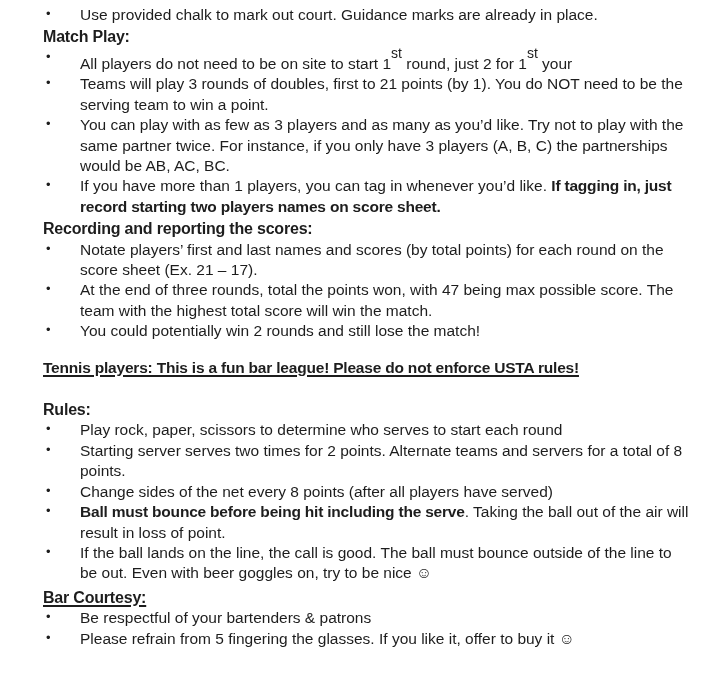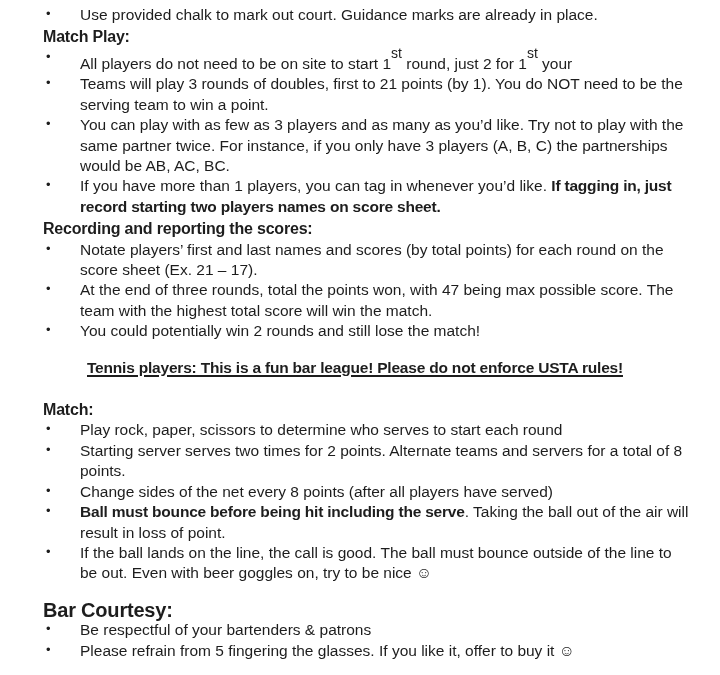--- a/index.html
+++ b/index.html
@@ -42,27 +42,27 @@
   }
   .block-callout {
     margin-top: 16px;
     margin-bottom: 22px;
     font-weight: bold;
     font-size: 15.5px;
     letter-spacing: -0.2px;
     text-decoration: underline;
     text-decoration-thickness: 1.5px;
     text-underline-offset: 2px;
-    margin-left: 44px;
   }
   .block-heading-underline {
-    margin-top: 16px;
+    margin-top: 4px;
     font-weight: bold;
-    font-size: 20px;
+    font-size: 16px;
     letter-spacing: -0.1px;
+    text-decoration: underline;
     text-decoration-thickness: 1.5px;
     text-underline-offset: 2px;
   }
   .seg-bold { font-weight: bold; letter-spacing: -0.2px; }
   .seg-sup {
     font-size: 14px;
     position: relative;
     top: -4.5px;
   }
 </style>
@@ -75,21 +75,21 @@
       <div class="block-heading"><span class="seg-bold">Match Play:</span></div>
       <div class="bullet-item"><span class="bullet-glyph">•</span><span class="bullet-text"><span>All players do not need to be on site to start 1</span><sup class="seg-sup">st</sup><span> round, just 2 for 1</span><sup class="seg-sup">st</sup><span> your</span></span></div>
       <div class="bullet-item"><span class="bullet-glyph">•</span><span class="bullet-text"><span>Teams will play 3 rounds of doubles, first to 21 points (by 1). You do NOT need to be the serving team to win a point.</span></span></div>
       <div class="bullet-item"><span class="bullet-glyph">•</span><span class="bullet-text"><span>You can play with as few as 3 players and as many as you’d like. Try not to play with the same partner twice. For instance, if you only have 3 players (A, B, C) the partnerships would be AB, AC, BC.</span></span></div>
       <div class="bullet-item"><span class="bullet-glyph">•</span><span class="bullet-text"><span>If you have more than 1 players, you can tag in whenever you’d like. </span><span class="seg-bold">If tagging in, just record starting two players names on score sheet.</span></span></div>
       <div class="block-heading"><span class="seg-bold">Recording and reporting the scores:</span></div>
       <div class="bullet-item"><span class="bullet-glyph">•</span><span class="bullet-text"><span>Notate players’ first and last names and scores (by total points) for each round on the score sheet (Ex. 21 – 17).</span></span></div>
       <div class="bullet-item"><span class="bullet-glyph">•</span><span class="bullet-text"><span>At the end of three rounds, total the points won, with 47 being max possible score. The team with the highest total score will win the match.</span></span></div>
       <div class="bullet-item"><span class="bullet-glyph">•</span><span class="bullet-text"><span>You could potentially win 2 rounds and still lose the match!</span></span></div>
       <div class="block-callout"><span class="seg-bold">Tennis players: This is a fun bar league! Please do not enforce USTA rules!</span></div>
-      <div class="block-heading"><span class="seg-bold">Match:</span></div>
+      <div class="block-heading"><span class="seg-bold">Rules:</span></div>
       <div class="bullet-item"><span class="bullet-glyph">•</span><span class="bullet-text"><span>Play rock, paper, scissors to determine who serves to start each round</span></span></div>
       <div class="bullet-item"><span class="bullet-glyph">•</span><span class="bullet-text"><span>Starting server serves two times for 2 points. Alternate teams and servers for a total of 8 points.</span></span></div>
       <div class="bullet-item"><span class="bullet-glyph">•</span><span class="bullet-text"><span>Change sides of the net every 8 points (after all players have served)</span></span></div>
       <div class="bullet-item"><span class="bullet-glyph">•</span><span class="bullet-text"><span class="seg-bold">Ball must bounce before being hit including the serve</span><span>. Taking the ball out of the air will result in loss of point.</span></span></div>
       <div class="bullet-item"><span class="bullet-glyph">•</span><span class="bullet-text"><span>If the ball lands on the line, the call is good. The ball must bounce outside of the line to be out. Even with beer goggles on, try to be nice ☺</span></span></div>
       <div class="block-heading-underline"><span class="seg-bold">Bar Courtesy:</span></div>
       <div class="bullet-item"><span class="bullet-glyph">•</span><span class="bullet-text"><span>Be respectful of your bartenders &amp; patrons</span></span></div>
       <div class="bullet-item"><span class="bullet-glyph">•</span><span class="bullet-text"><span>Please refrain from 5 fingering the glasses. If you like it, offer to buy it ☺</span></span></div>
     </div>
 </div>

